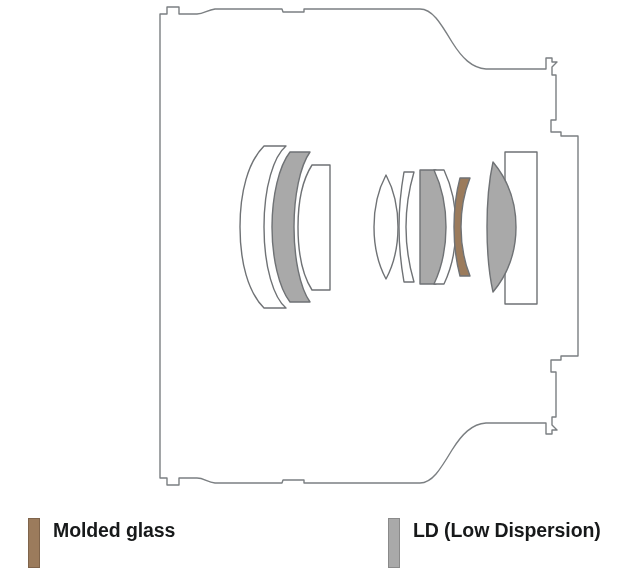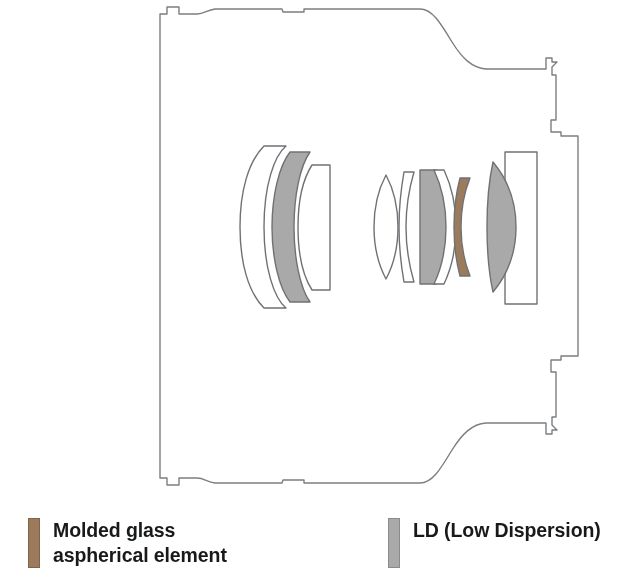--- a/index.html
+++ b/index.html
@@ -228,21 +228,20 @@
     </g>
   </svg>
 </div>
 
 <div id="legend">
 
   <div class="legend-entry" id="legend-entry-0">
     <span class="legend-swatch" style="background:#9b7b5c"></span>
     <span class="legend-text">
       <span class="legend-line">Molded glass</span>
-      <span class="legend-line">aspherical element</span>
     </span>
   </div>
 
   <div class="legend-entry" id="legend-entry-1">
     <span class="legend-swatch" style="background:#a9a9a9"></span>
     <span class="legend-text">
       <span class="legend-line">LD (Low Dispersion)</span>
     </span>
   </div>
 

